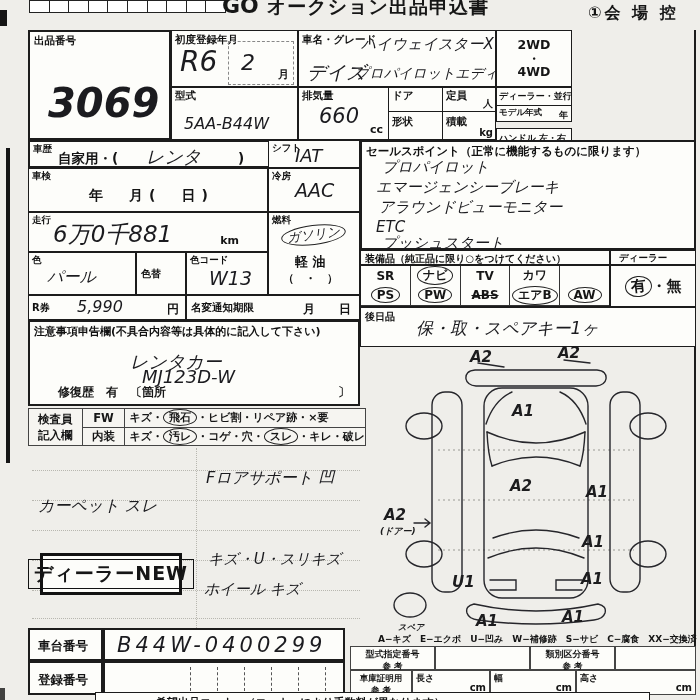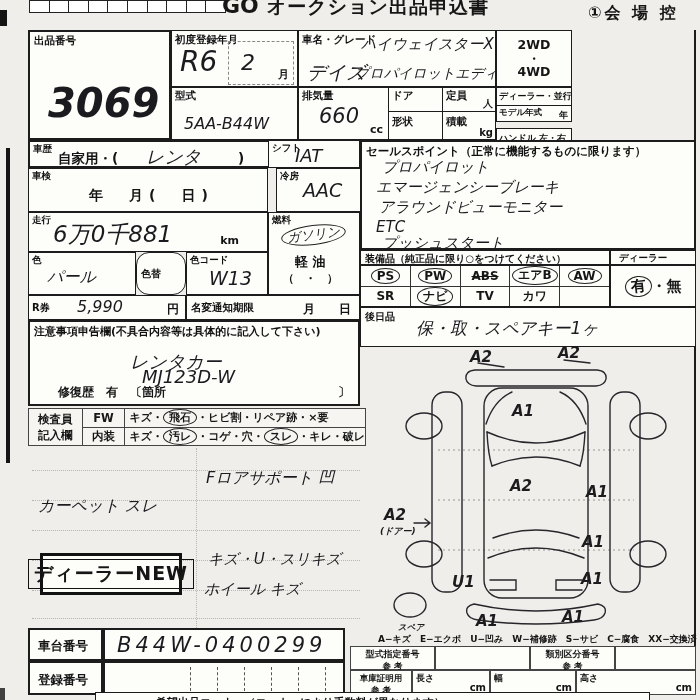--- a/index.html
+++ b/index.html
@@ -122,40 +122,40 @@
     <span class="prt" style="left:208px;top:8px;font-size:13.5px;">)</span>
   </div>
   <div class="cell" style="left:268px;top:140px;width:92px;height:28px;">
     <span class="lbl" style="left:3px;top:1px;font-size:9.5px;">シフト</span>
     <span class="hand" style="left:26px;top:4px;font-size:18px;">IAT</span>
   </div>
   <div class="cell" style="left:28px;top:168px;width:240px;height:44px;">
     <span class="lbl" style="left:3px;top:1px;font-size:9.5px;">車検</span>
     <span class="prt" style="left:60px;top:18px;font-size:14px;letter-spacing:6px;">年　月(　日)</span>
   </div>
-  <div class="cell" style="left:268px;top:168px;width:92px;height:44px;margin-left:8px;">
+  <div class="cell" style="left:268px;top:168px;width:92px;height:44px;">
     <span class="lbl" style="left:3px;top:1px;font-size:9.5px;">冷房</span>
     <span class="hand" style="left:26px;top:10px;font-size:19px;">AAC</span>
   </div>
   <div class="cell" style="left:28px;top:212px;width:240px;height:40px;">
     <span class="lbl" style="left:3px;top:1px;font-size:9.5px;">走行</span>
     <span class="hand" style="left:24px;top:6px;font-size:23px;">6万0千881</span>
     <span class="prt" style="right:28px;bottom:4px;font-size:11px;">km</span>
   </div>
   <div class="cell" style="left:268px;top:212px;width:92px;height:83px;">
     <span class="lbl" style="left:3px;top:1px;font-size:9.5px;">燃料</span>
     <span class="hand oval" style="left:12px;top:12px;font-size:13px;transform:rotate(-7deg);">ガソリン</span>
     <span class="prt" style="left:26px;top:40px;font-size:13px;">軽 油</span>
     <span class="prt" style="left:14px;top:58px;font-size:11px;">（　・　）</span>
   </div>
   <div class="cell" style="left:28px;top:252px;width:108px;height:43px;">
     <span class="lbl" style="left:3px;top:1px;font-size:9.5px;">色</span>
     <span class="hand" style="left:18px;top:14px;font-size:16px;">パール</span>
   </div>
-  <div class="cell" style="left:136px;top:252px;width:50px;height:43px;border-radius:13px;">
+  <div class="cell" style="left:136px;top:252px;width:50px;height:43px;">
     <span class="lbl" style="left:4px;top:14px;font-size:10px;">色替</span>
   </div>
   <div class="cell" style="left:186px;top:252px;width:82px;height:43px;">
     <span class="lbl" style="left:3px;top:1px;font-size:9.5px;">色コード</span>
     <span class="hand" style="left:22px;top:14px;font-size:19px;">W13</span>
   </div>
   <div class="cell" style="left:28px;top:295px;width:158px;height:25px;">
     <span class="lbl" style="left:3px;top:5px;font-size:10px;">R券</span>
     <span class="hand" style="left:48px;top:1px;font-size:16px;">5,990</span>
     <span class="prt" style="right:6px;top:5px;font-size:12px;">円</span>
@@ -207,52 +207,52 @@
     <span class="hand" style="left:20px;top:92px;font-size:15px;">プッシュスタート</span>
   </div>
 
   <div class="cell" style="left:360px;top:250px;width:250px;height:15px;">
     <span class="lbl" style="left:4px;top:1px;font-size:10px;">装備品（純正品に限り○をつけてください）</span>
   </div>
   <div class="cell" style="left:610px;top:250px;width:86px;height:15px;text-align:center;">
     <span class="lbl" style="left:8px;top:1px;font-size:9.5px;">ディーラー</span>
   </div>
   <div class="cell" style="left:360px;top:265px;width:250px;height:42px;display:flex;flex-direction:column;">
+    <div style="flex:1;display:flex;">
+      <span class="eqcell">
+          <span>SR</span>
+        </span>
+      <span class="eqcell">
+          <span class="oval">ナビ</span>
+        </span>
+      <span class="eqcell">
+          <span>TV</span>
+        </span>
+      <span class="eqcell">
+          <span>カワ</span>
+        </span>
+      <span class="eqcell">
+          <span></span>
+        </span>
+    </div>
     <div style="flex:1;display:flex;border-bottom:1.2px solid #333;">
       <span class="eqcell">
           <span class="oval">PS</span>
         </span>
       <span class="eqcell">
           <span class="oval">PW</span>
         </span>
       <span class="eqcell">
           <span class="strike">ABS</span>
         </span>
       <span class="eqcell">
           <span class="oval">エアB</span>
         </span>
       <span class="eqcell">
           <span class="oval">AW</span>
-        </span>
-    </div>
-    <div style="flex:1;display:flex;">
-      <span class="eqcell">
-          <span>SR</span>
-        </span>
-      <span class="eqcell">
-          <span class="oval">ナビ</span>
-        </span>
-      <span class="eqcell">
-          <span>TV</span>
-        </span>
-      <span class="eqcell">
-          <span>カワ</span>
-        </span>
-      <span class="eqcell">
-          <span></span>
         </span>
     </div>
   </div>
   <div class="cell" style="left:610px;top:265px;width:86px;height:42px;display:flex;align-items:center;justify-content:center;font-size:15px;font-weight:700;">
     <span class="oval" style="transform:rotate(-6deg);">有</span>
     <span>・</span>
     <span>無</span>
   </div>
   <div class="cell" style="left:360px;top:307px;width:336px;height:40px;">
     <span class="lbl" style="left:4px;top:2px;font-size:10px;">後日品</span>

